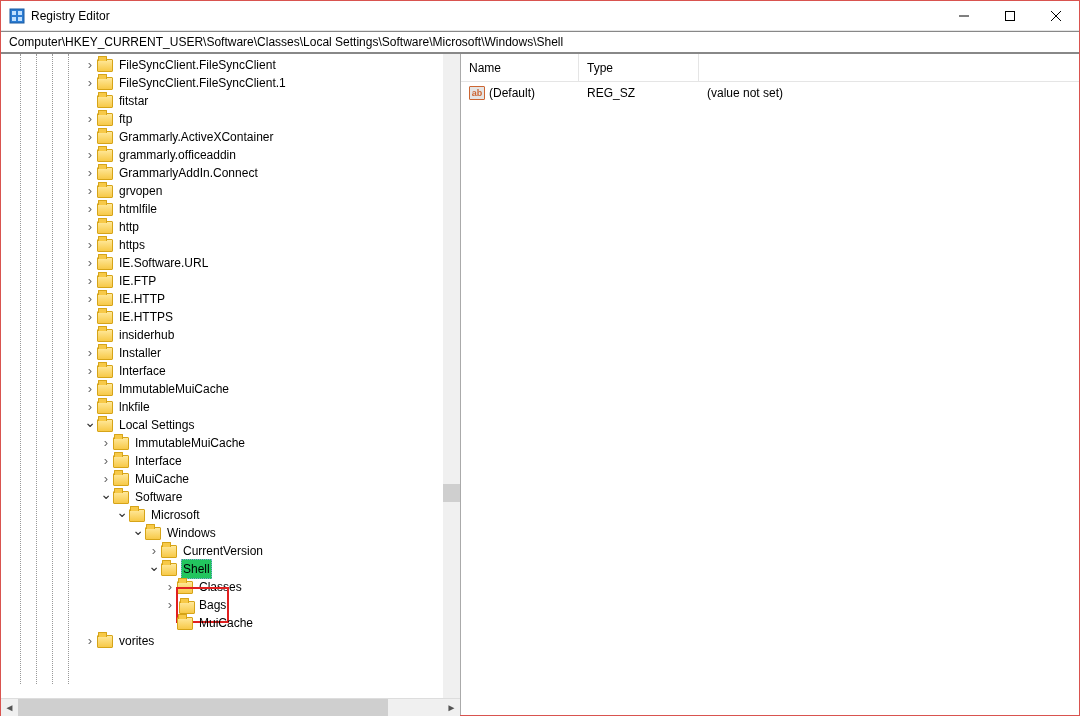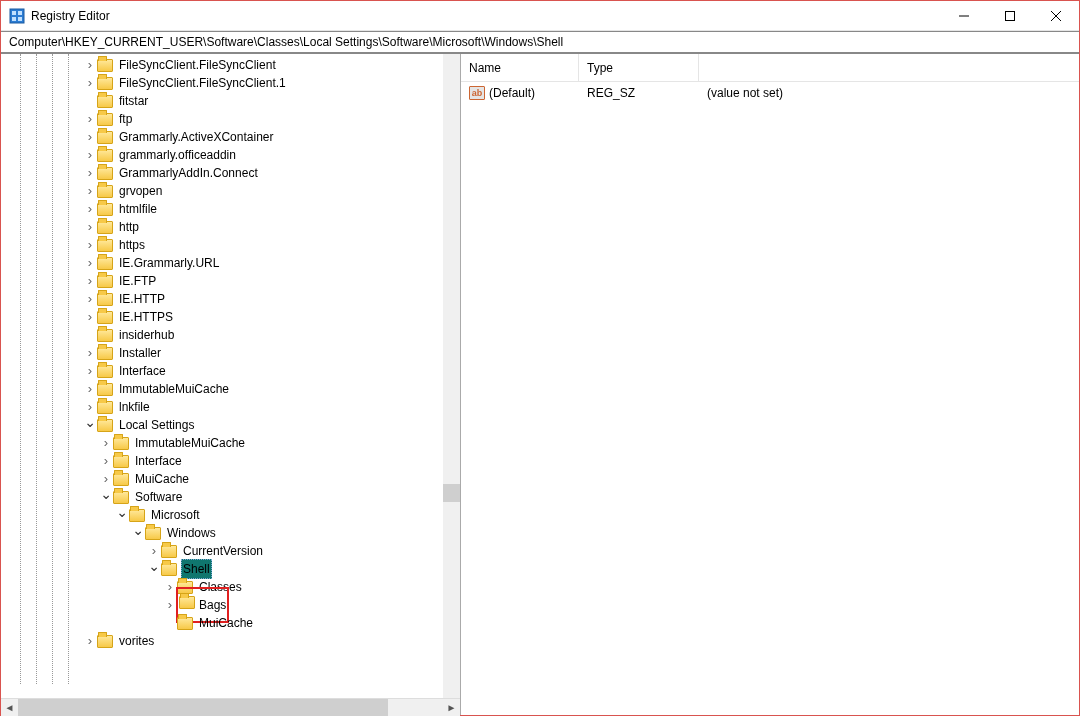--- a/index.html
+++ b/index.html
@@ -116,30 +116,30 @@
     left: 0;
     width: 7px;
     height: 4px;
     background: #f7c948;
     border: 1px solid #d6a418;
     border-bottom: none;
     border-radius: 1px 1px 0 0;
   }
   .node-label { padding: 0 2px; }
   .node-label.selected {
-    background: #0f766e;
+    background: #22c55e;
     border: 1px dotted #7aa9d6;
     padding: 0 1px;
   }
   .node-label.highlighted {
     outline: 2px solid #e02020;
     outline-offset: -1px;
     padding: 8px 2px;
     display: inline-flex;
-    align-items: flex-start;
+    align-items: flex-end;
   }
   .node-label.highlighted .folder-icon { margin-right: 4px; }
 
   .guides {
     position: absolute;
     top: 0; bottom: 0; left: 0;
     pointer-events: none;
   }
   .vline {
     position: absolute;
@@ -329,21 +329,21 @@
               <span class="node-label">http</span>
             </div>
             <div class="tree-row" style="padding-left: 78px;">
               <span class="expander" style="font-size: 13px; color: rgb(102, 102, 102);">›</span>
               <span class="folder-icon"></span>
               <span class="node-label">https</span>
             </div>
             <div class="tree-row" style="padding-left: 78px;">
               <span class="expander" style="font-size: 13px; color: rgb(102, 102, 102);">›</span>
               <span class="folder-icon"></span>
-              <span class="node-label">IE.Grammarly.URL</span>
+              <span class="node-label">IE.Software.URL</span>
             </div>
             <div class="tree-row" style="padding-left: 78px;">
               <span class="expander" style="font-size: 13px; color: rgb(102, 102, 102);">›</span>
               <span class="folder-icon"></span>
               <span class="node-label">IE.FTP</span>
             </div>
             <div class="tree-row" style="padding-left: 78px;">
               <span class="expander" style="font-size: 13px; color: rgb(102, 102, 102);">›</span>
               <span class="folder-icon"></span>
               <span class="node-label">IE.HTTP</span>

